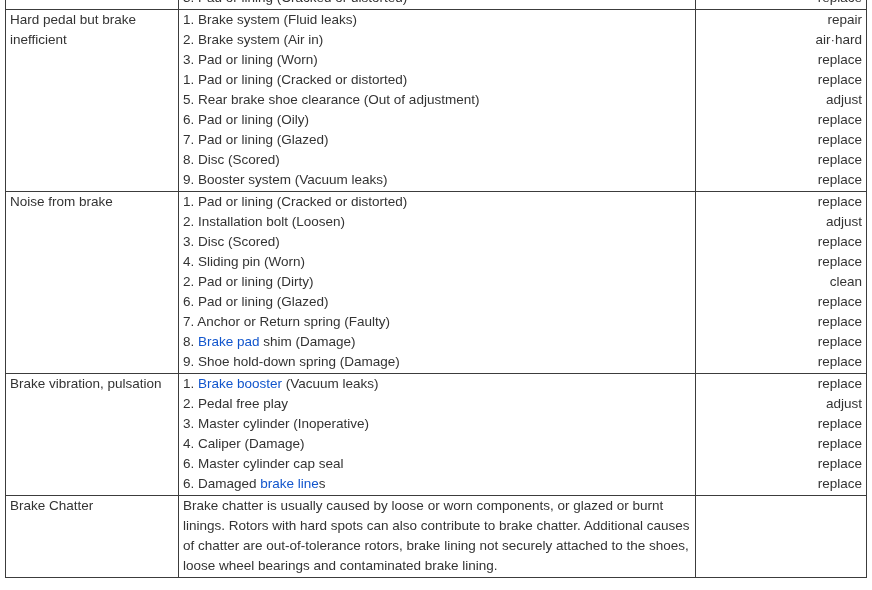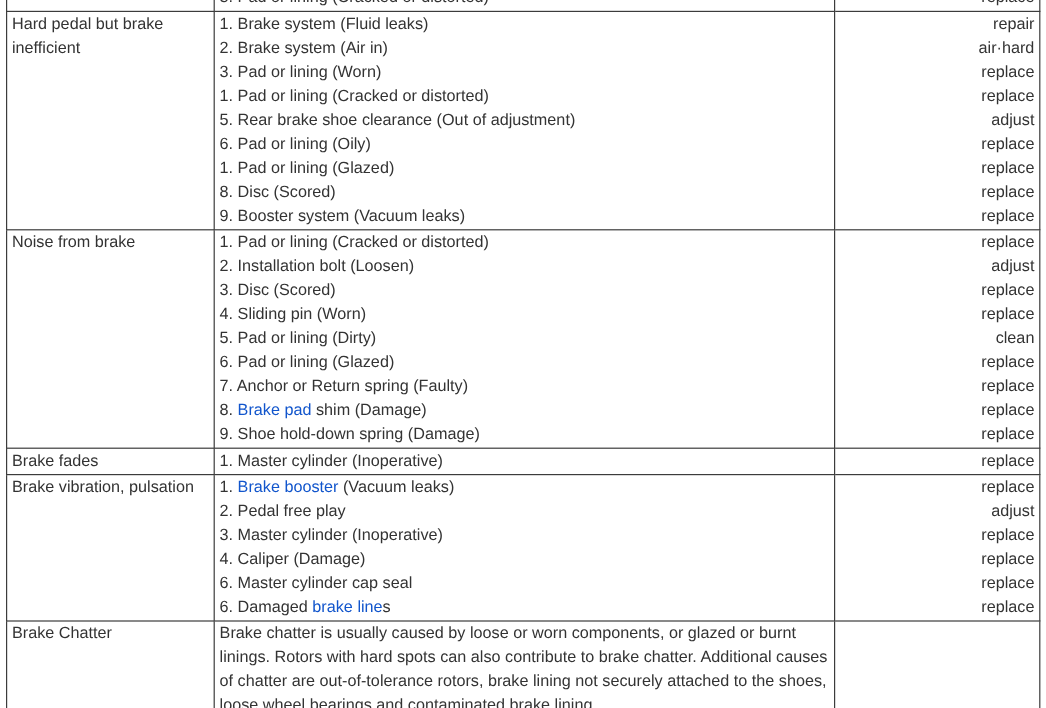--- a/index.html
+++ b/index.html
@@ -69,21 +69,21 @@
       </tr>
     <tr>
           <td class="symptom-cell">Hard pedal but brake inefficient</td>
           <td class="cause-cell">
             <div class="line cause-line">1. Brake system (Fluid leaks)</div>
             <div class="line cause-line">2. Brake system (Air in)</div>
             <div class="line cause-line">3. Pad or lining (Worn)</div>
             <div class="line cause-line">1. Pad or lining (Cracked or distorted)</div>
             <div class="line cause-line">5. Rear brake shoe clearance (Out of adjustment)</div>
             <div class="line cause-line">6. Pad or lining (Oily)</div>
-            <div class="line cause-line">1. Pad or lining (Glazed)</div>
+            <div class="line cause-line">7. Pad or lining (Glazed)</div>
             <div class="line cause-line">8. Disc (Scored)</div>
             <div class="line cause-line">9. Booster system (Vacuum leaks)</div>
           </td>
           <td class="remedy-cell">
             <div class="line remedy-line">repair</div>
             <div class="line remedy-line">air·hard</div>
             <div class="line remedy-line">replace</div>
             <div class="line remedy-line">replace</div>
             <div class="line remedy-line">adjust</div>
             <div class="line remedy-line">replace</div>
@@ -92,44 +92,35 @@
             <div class="line remedy-line">replace</div>
           </td>
         </tr>
         <tr>
           <td class="symptom-cell">Noise from brake</td>
           <td class="cause-cell">
             <div class="line cause-line">1. Pad or lining (Cracked or distorted)</div>
             <div class="line cause-line">2. Installation bolt (Loosen)</div>
             <div class="line cause-line">3. Disc (Scored)</div>
             <div class="line cause-line">4. Sliding pin (Worn)</div>
-            <div class="line cause-line">5. Pad or lining (Dirty)</div>
+            <div class="line cause-line">2. Pad or lining (Dirty)</div>
             <div class="line cause-line">6. Pad or lining (Glazed)</div>
             <div class="line cause-line">7. Anchor or Return spring (Faulty)</div>
             <div class="line cause-line"><span>8. </span><a class="link" href="#">Brake pad</a><span> shim (Damage)</span></div>
             <div class="line cause-line">9. Shoe hold-down spring (Damage)</div>
           </td>
           <td class="remedy-cell">
             <div class="line remedy-line">replace</div>
             <div class="line remedy-line">adjust</div>
             <div class="line remedy-line">replace</div>
             <div class="line remedy-line">replace</div>
             <div class="line remedy-line">clean</div>
             <div class="line remedy-line">replace</div>
             <div class="line remedy-line">replace</div>
             <div class="line remedy-line">replace</div>
-            <div class="line remedy-line">replace</div>
-          </td>
-        </tr>
-        <tr>
-          <td class="symptom-cell">Brake fades</td>
-          <td class="cause-cell">
-            <div class="line cause-line">1. Master cylinder (Inoperative)</div>
-          </td>
-          <td class="remedy-cell">
             <div class="line remedy-line">replace</div>
           </td>
         </tr>
         <tr>
           <td class="symptom-cell">Brake vibration, pulsation</td>
           <td class="cause-cell">
             <div class="line cause-line"><span>1. </span><a class="link" href="#">Brake booster</a><span> (Vacuum leaks)</span></div>
             <div class="line cause-line">2. Pedal free play</div>
             <div class="line cause-line">3. Master cylinder (Inoperative)</div>
             <div class="line cause-line">4. Caliper (Damage)</div>

